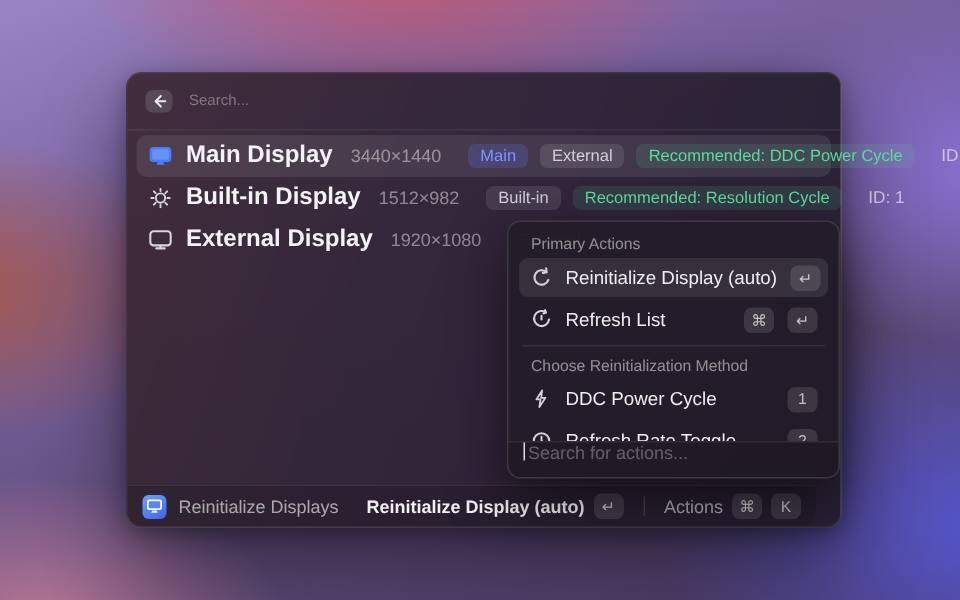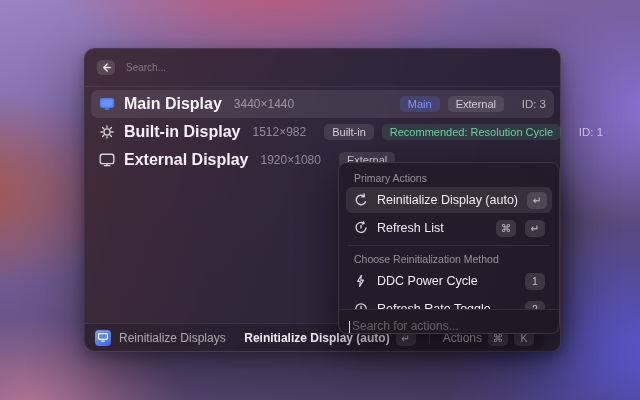--- a/index.html
+++ b/index.html
@@ -37,34 +37,34 @@
   .tags { display:flex; align-items:center; gap:8px; }
   .tag { font-size:11px; padding:2px 8px; border-radius:5px; white-space:nowrap; }
   .tag.blue  { color:#7c95ff; background:rgba(100,115,255,.22); }
   .tag.gray  { color:#d3ced9; background:rgba(255,255,255,.1); }
   .tag.green { color:#5fd99b; background:rgba(95,217,155,.13); }
   .tag.push  { margin-right:181px; }
   .row-id { font-size:11.5px; color:rgba(255,255,255,.6); margin-left:5px; min-width:28px; text-align:right; white-space:nowrap; }
   
   .action-panel { position:absolute; left:253px; top:98px; width:222px; height:172px;
     background:rgba(35,29,42,.98); border:1px solid rgba(255,255,255,.12); border-radius:9px;
-    box-shadow:0 14px 36px rgba(0,0,0,.5); display:flex; flex-direction:column; overflow:hidden; z-index:5;margin-top:15px; }
+    box-shadow:0 14px 36px rgba(0,0,0,.5); display:flex; flex-direction:column; overflow:hidden; z-index:5; }
   .panel-list { flex:1; overflow:hidden; padding:6px 7px 0; }
   .panel-header { height:18px; line-height:18px; padding:0 8px; font-size:10.5px; font-weight:500;
     color:rgba(255,255,255,.5); }
   .panel-item { height:26px; margin-bottom:2px; border-radius:6px; display:flex; align-items:center;
     gap:9px; padding:0 7px; cursor:pointer; }
   .panel-item.selected { background:rgba(255,255,255,.09); }
   .panel-item .p-icon { width:15px; display:flex; justify-content:center; color:#d4d0da; flex:none; }
   .panel-item-label { font-size:12.5px; color:#f0edf3; flex:1; white-space:nowrap; }
   .kbd { min-width:20px; height:17px; padding:0 4px; background:rgba(255,255,255,.12); border-radius:5px;
     color:rgba(255,255,255,.68); font-size:10.5px; display:flex; align-items:center; justify-content:center; }
   .panel-divider { height:1px; background:rgba(255,255,255,.09); margin:4px 2px; }
   .panel-search { height:24px; flex:none; border-top:1px solid rgba(255,255,255,.09);
-    display:flex; align-items:flex-end; padding:0 10px; background:rgba(30,24,36,.6); }
+    display:flex; align-items:flex-start; padding:0 10px; background:rgba(30,24,36,.6); }
   .caret { width:1px; height:12px; background:rgba(255,255,255,.85); margin-right:2px; }
   .panel-search-text { font-size:12px; color:rgba(255,255,255,.3); }
   
   .footer { position:absolute; left:0; right:16px; bottom:0; height:28px;
     border-top:1px solid rgba(255,255,255,.08); background:rgba(18,12,22,.22);
     border-radius:0 0 10px 10px; display:flex; align-items:center; gap:8px; padding:0 10px; }
   .app-icon { width:16px; height:16px; border-radius:4px; flex:none;
     background:linear-gradient(145deg,#72a2f8,#3d64e6); display:flex; align-items:center; justify-content:center; }
   .footer-app-name { font-size:12px; color:rgba(255,255,255,.6); }
   .footer-primary { font-size:12px; font-weight:600; color:#f2eff5; }
@@ -98,20 +98,21 @@
           <rect x="2.4" y="2.5" width="11.2" height="7" rx="1.2" fill="#7fa3ff" opacity="0.55"></rect>
           <path d="M6.2 11 h3.6 l0.9 1.8 h-5.4 z" fill="#4b7cf7"></path>
         </svg>
       </span>
       <span class="row-name">Main Display</span>
       <span class="row-res">3440×1440</span>
       <span class="spacer"></span>
       <span class="tags">
         <span class="tag blue">Main</span>
         <span class="tag gray">External</span>
+        <span class="tag green">Recommended: DDC Power Cycle</span>
       </span>
       <span class="row-id">ID: 3</span>
     </div>
 
     <div class="row">
       <span class="row-icon">
         <svg width="14" height="14" viewBox="0 0 14 14" fill="none" stroke="#d8d4de" stroke-width="1.3" stroke-linecap="round">
           <circle cx="7" cy="7" r="3.1"></circle>
           <path d="M11.6 7 L13.1 7 M2.4 7 L0.9 7 M7 2.4 L7 0.9 M7 11.6 L7 13.1 M10.25 3.75 L11.45 2.55 M3.75 3.75 L2.55 2.55 M10.25 10.25 L11.45 11.45 M3.75 10.25 L2.55 11.45"></path>
         </svg>

